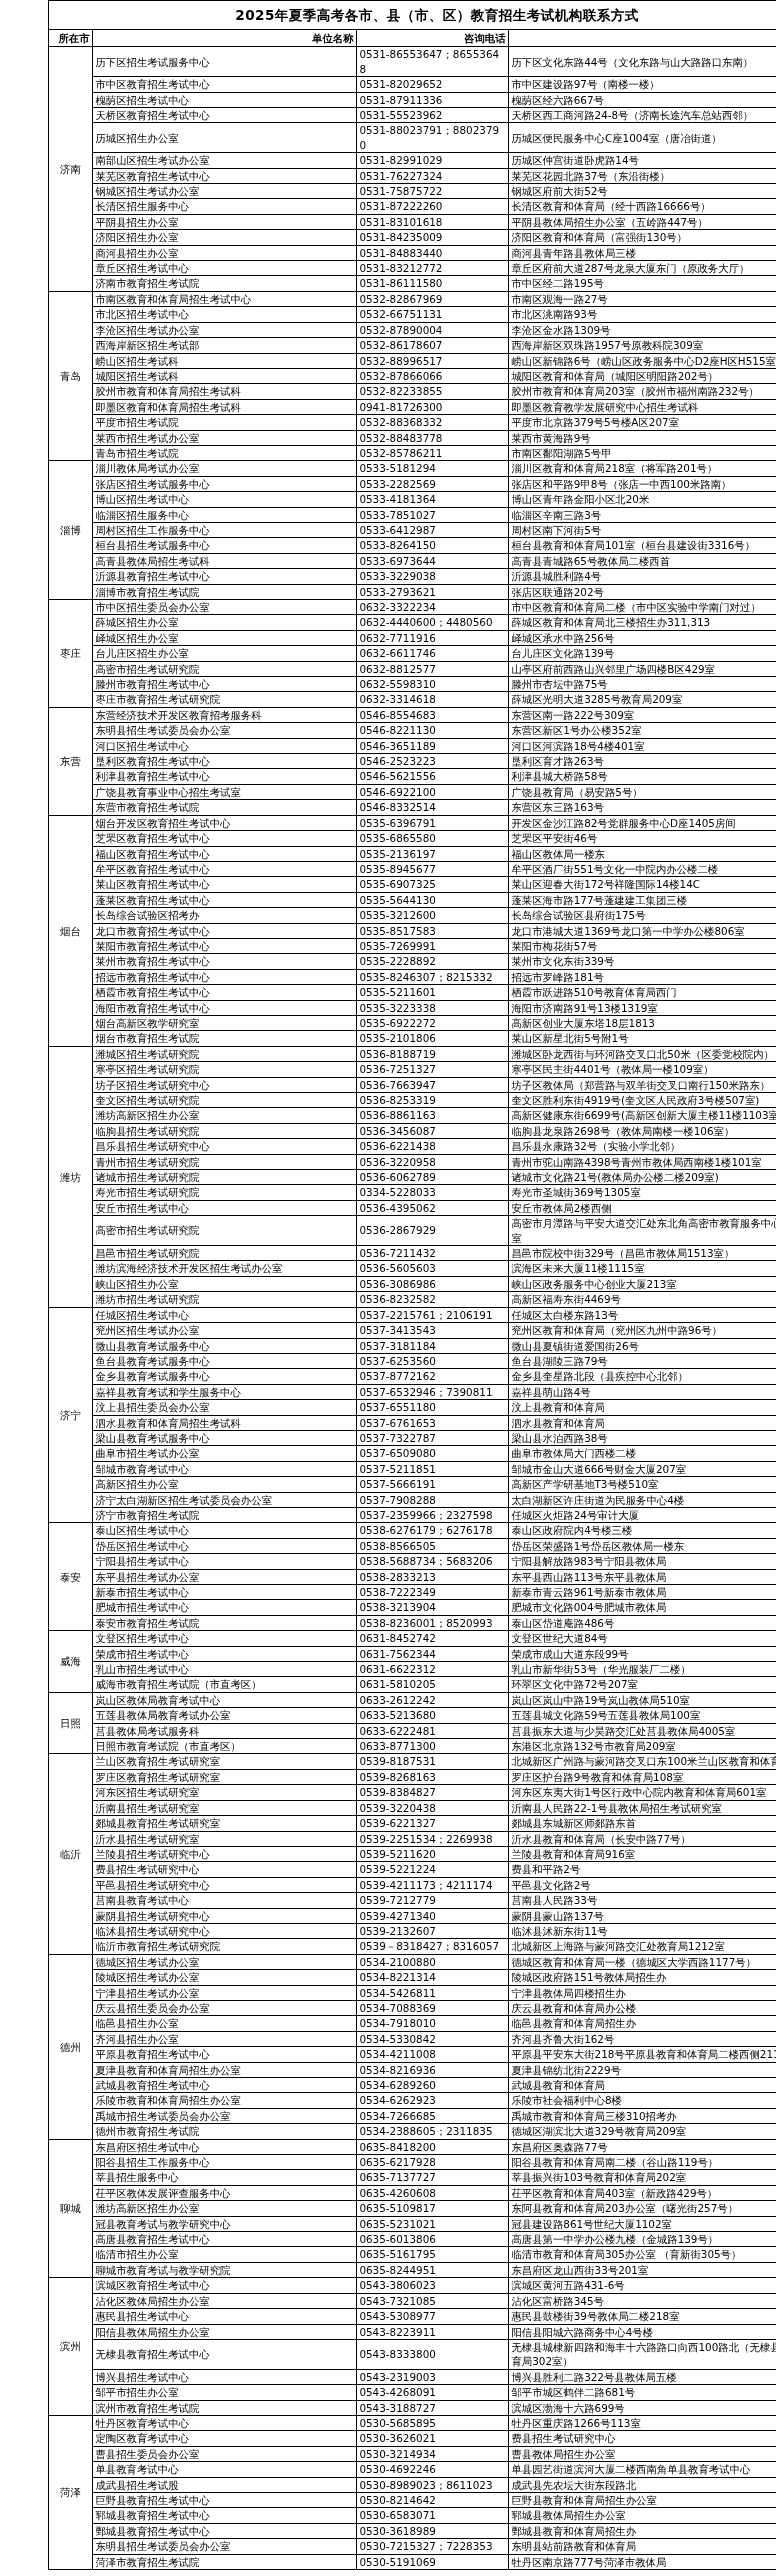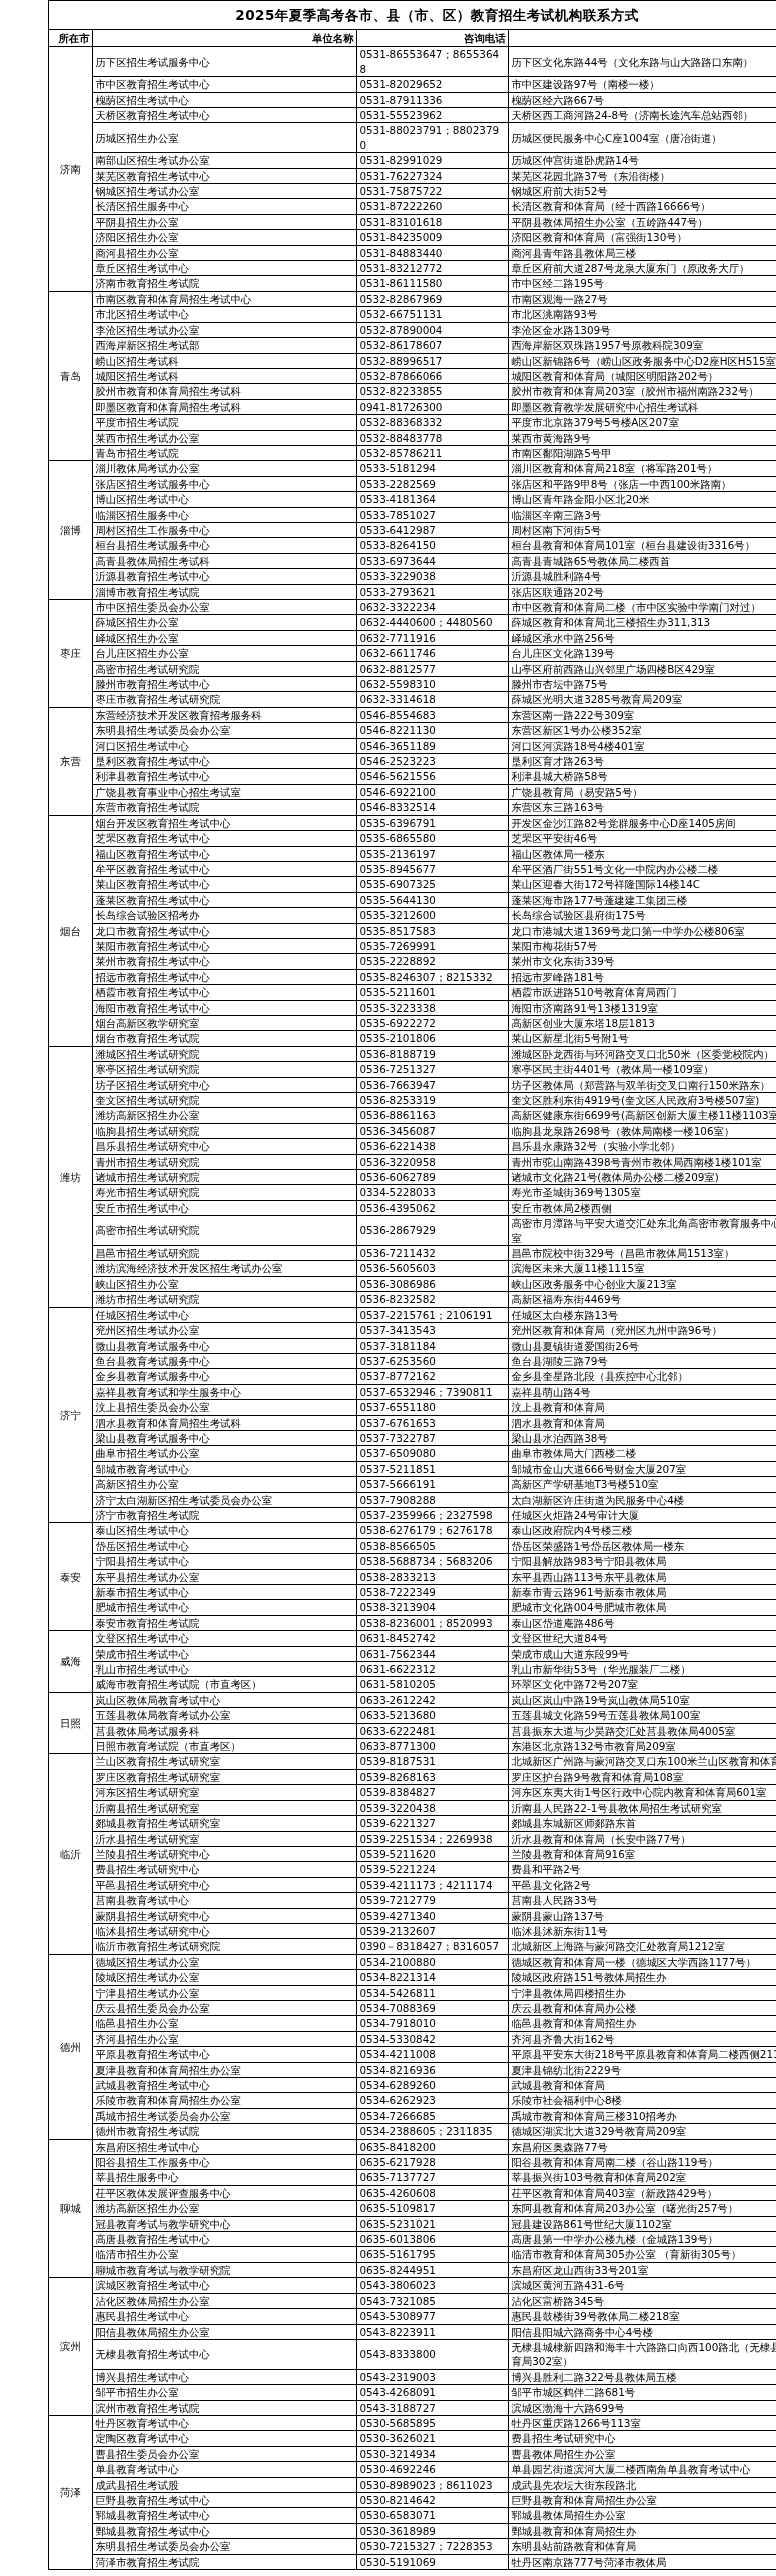--- a/index.html
+++ b/index.html
@@ -643,21 +643,21 @@
           <td class="phone">0539-4271340</td>
           <td class="address">蒙阴县蒙山路137号</td>
         </tr>
         <tr>
           <td class="unit">临沭县招生考试研究中心</td>
           <td class="phone">0539-2132607</td>
           <td class="address">临沭县沭新东街11号</td>
         </tr>
         <tr>
           <td class="unit">临沂市教育招生考试研究院</td>
-          <td class="phone">0390－8318427；8316057</td>
+          <td class="phone">0539－8318427；8316057</td>
           <td class="address">北城新区上海路与蒙河路交汇处教育局1212室</td>
         </tr>
         <tr>
           <td rowspan="12" class="city">德州</td>
           <td class="unit">德城区招生考试办公室</td>
           <td class="phone">0534-2100880</td>
           <td class="address">德城区教育和体育局一楼（德城区大学西路1177号）</td>
         </tr>
         <tr>
           <td class="unit">陵城区招生考试办公室</td>

